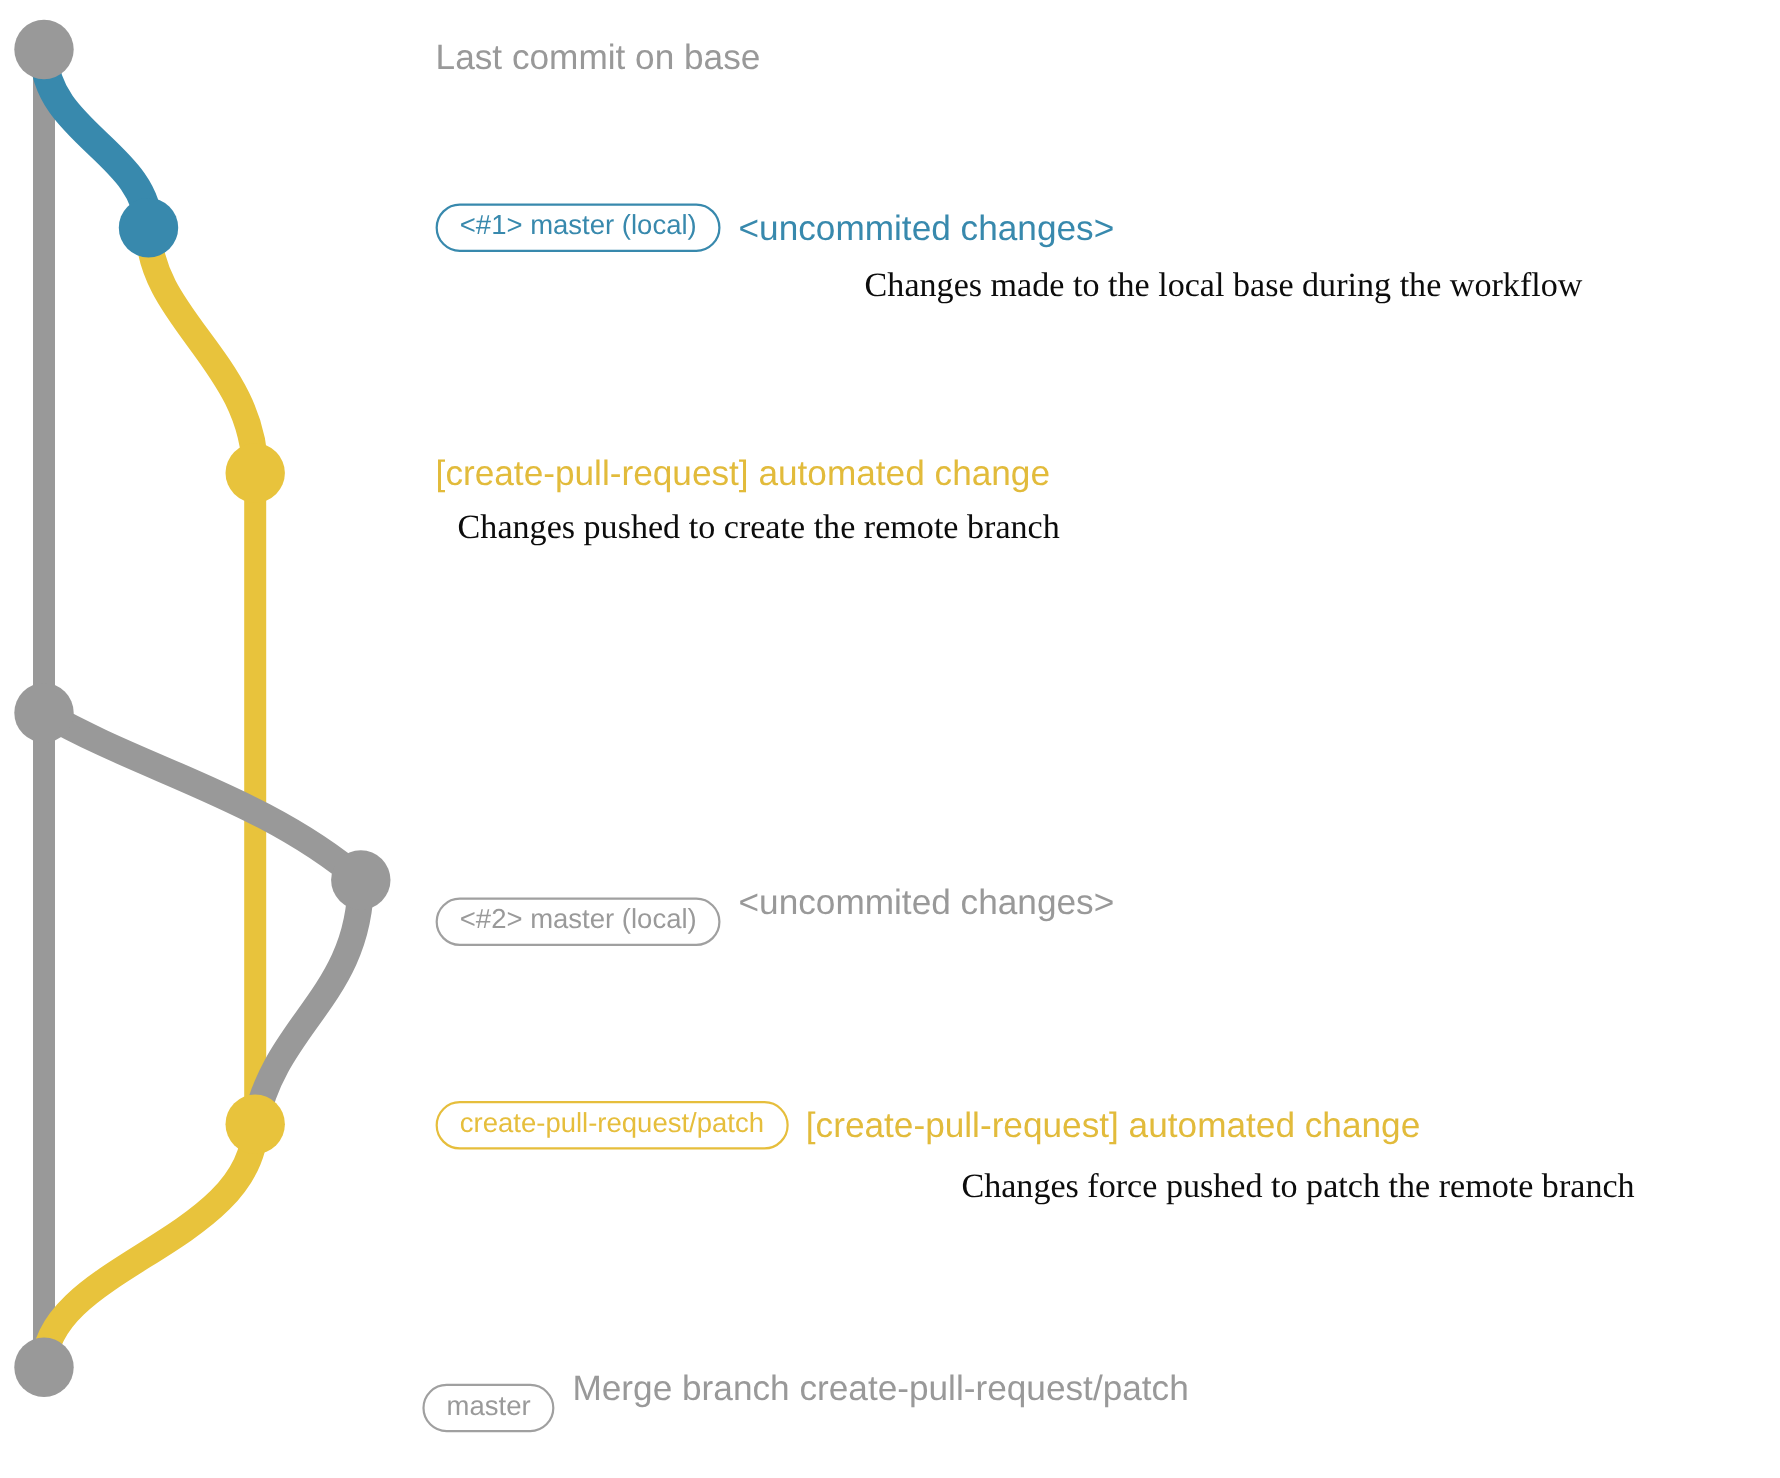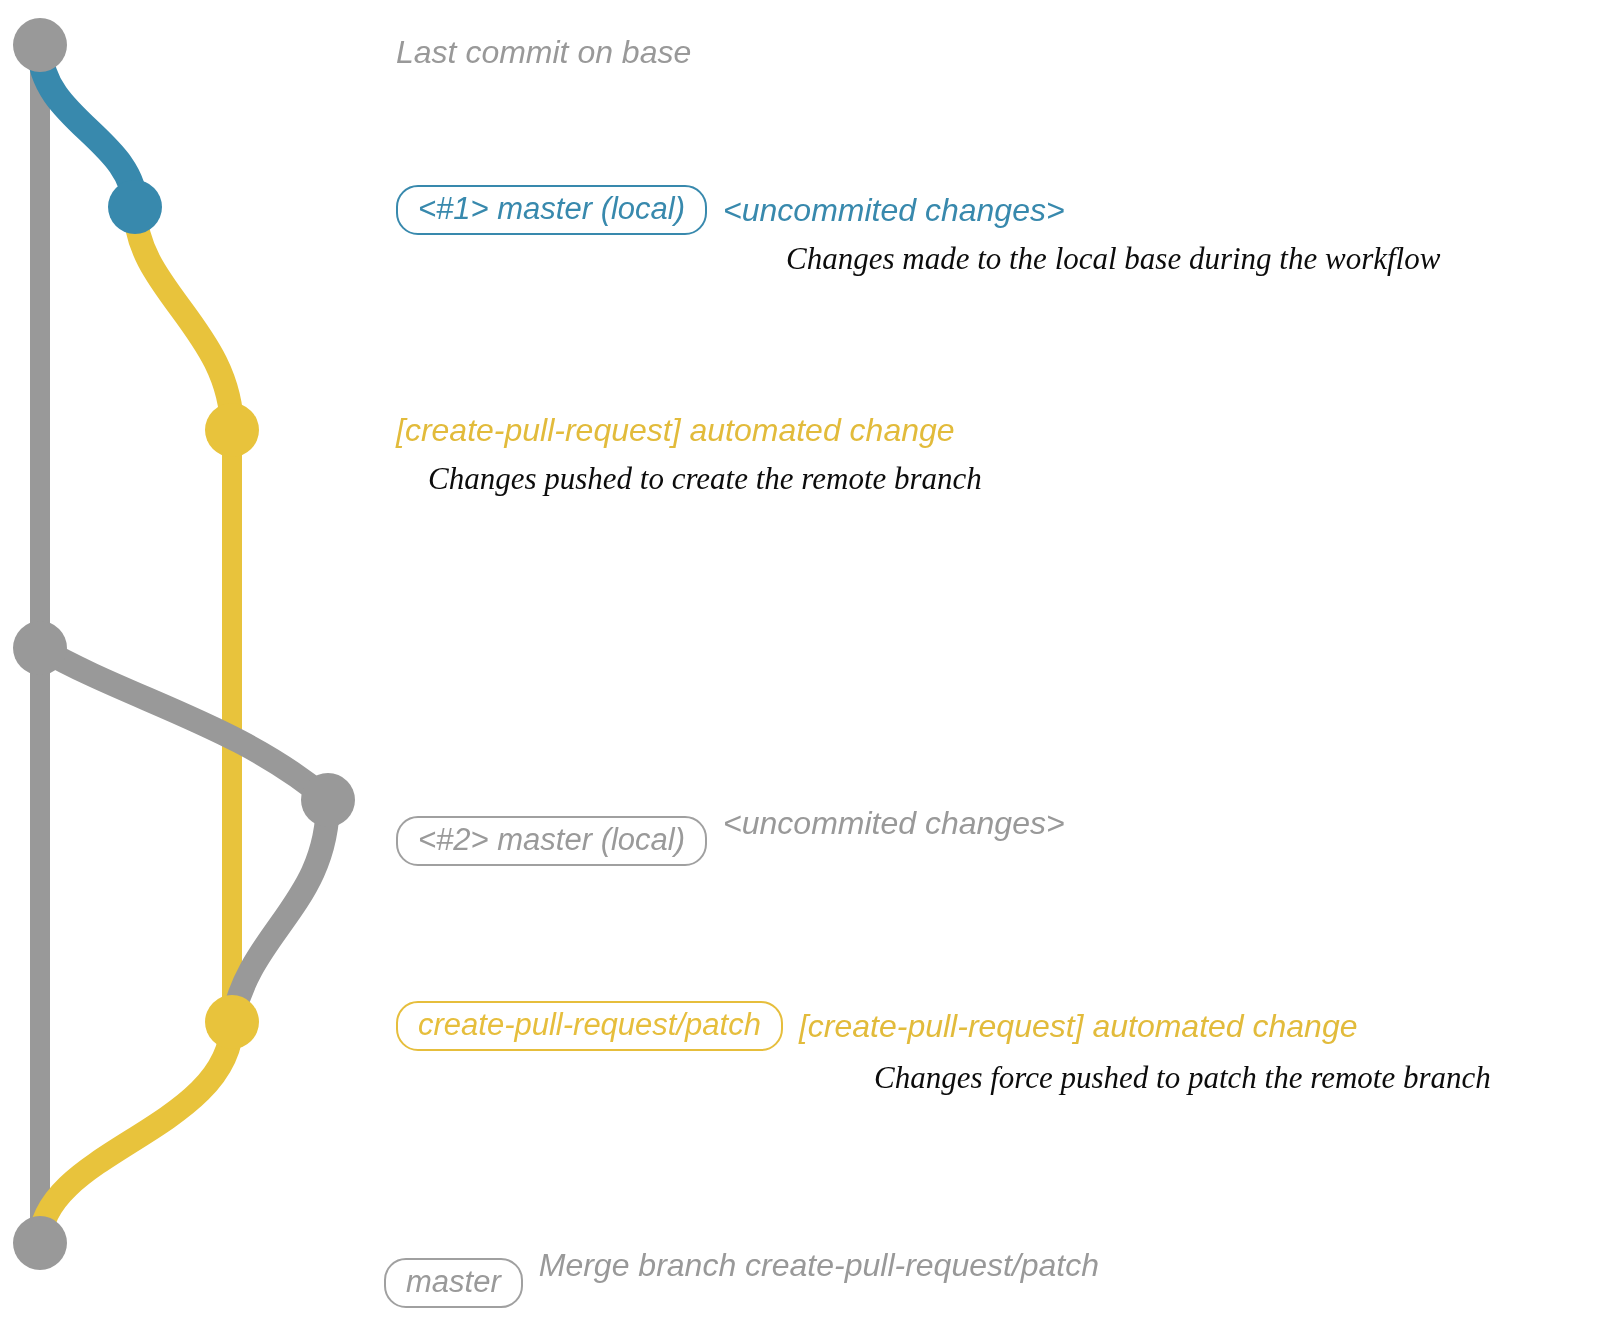--- a/index.html
+++ b/index.html
@@ -22,36 +22,35 @@
     width: 1618px;
     height: 1344px;
   }
 
   .label-layer {
     position: absolute;
     left: 0;
     top: 0;
     width: 1618px;
     height: 1344px;
-    font-style: italic;
   }
 
   .row-main {
     position: absolute;
     display: flex;
     align-items: center;
     white-space: nowrap;
   }
 
   .badge {
     display: inline-block;
     border: 2px solid #999999;
     border-radius: 22px;
     padding: 6px 20px 9px 20px;
-    font-size: 31px;
+    font-size: 25px;
     line-height: 1.0;
     color: #999999;
     background: transparent;
   }
 
   .badge.blue {
     border-color: #3889ad;
     color: #3889ad;
   }
   .badge.yellow {
@@ -125,21 +124,21 @@
 
   <div class="row-main" style="left:396px; top:185px;">
     <span class="badge blue">&lt;#1&gt; master (local)</span>
     <span class="commit-msg blue">&lt;uncommited changes&gt;</span>
   </div>
   <div class="desc" style="left:786px; top:243px;text-align:center;">Changes made to the local base during the workflow</div>
 
   <div class="row-main" style="left:396px; top:414px;">
     <span class="commit-msg yellow" style="margin-left:0;">[create-pull-request] automated change</span>
   </div>
-  <div class="desc" style="left:416px; top:463px;margin-left:12px;">Changes pushed to create the remote branch</div>
+  <div class="desc" style="left:416px; top:463px;">Changes pushed to create the remote branch</div>
 
 
   <div class="row-main" style="left:396px; top:780px;">
     <span class="badge gray">&lt;#2&gt; master (local)</span>
     <span class="commit-msg gray">&lt;uncommited changes&gt;</span>
   </div>
 
   <div class="row-main" style="left:396px; top:1001px;text-align:center;">
     <span class="badge yellow">create-pull-request/patch</span>
     <span class="commit-msg yellow">[create-pull-request] automated change</span>

